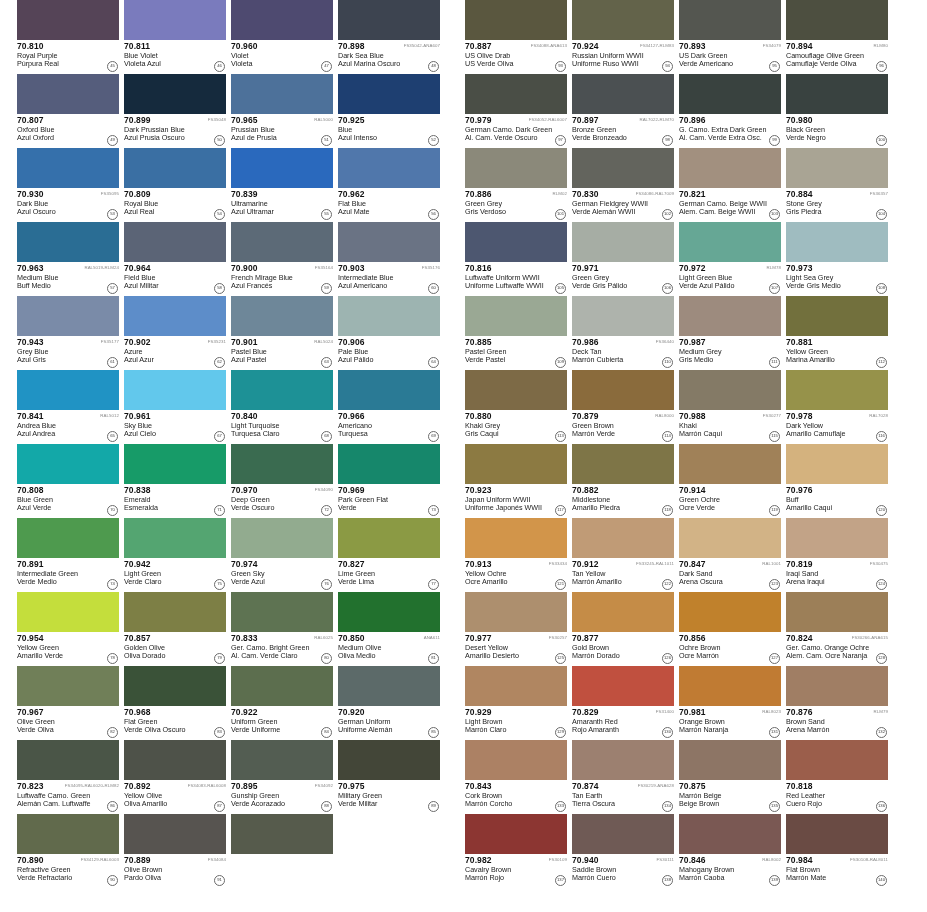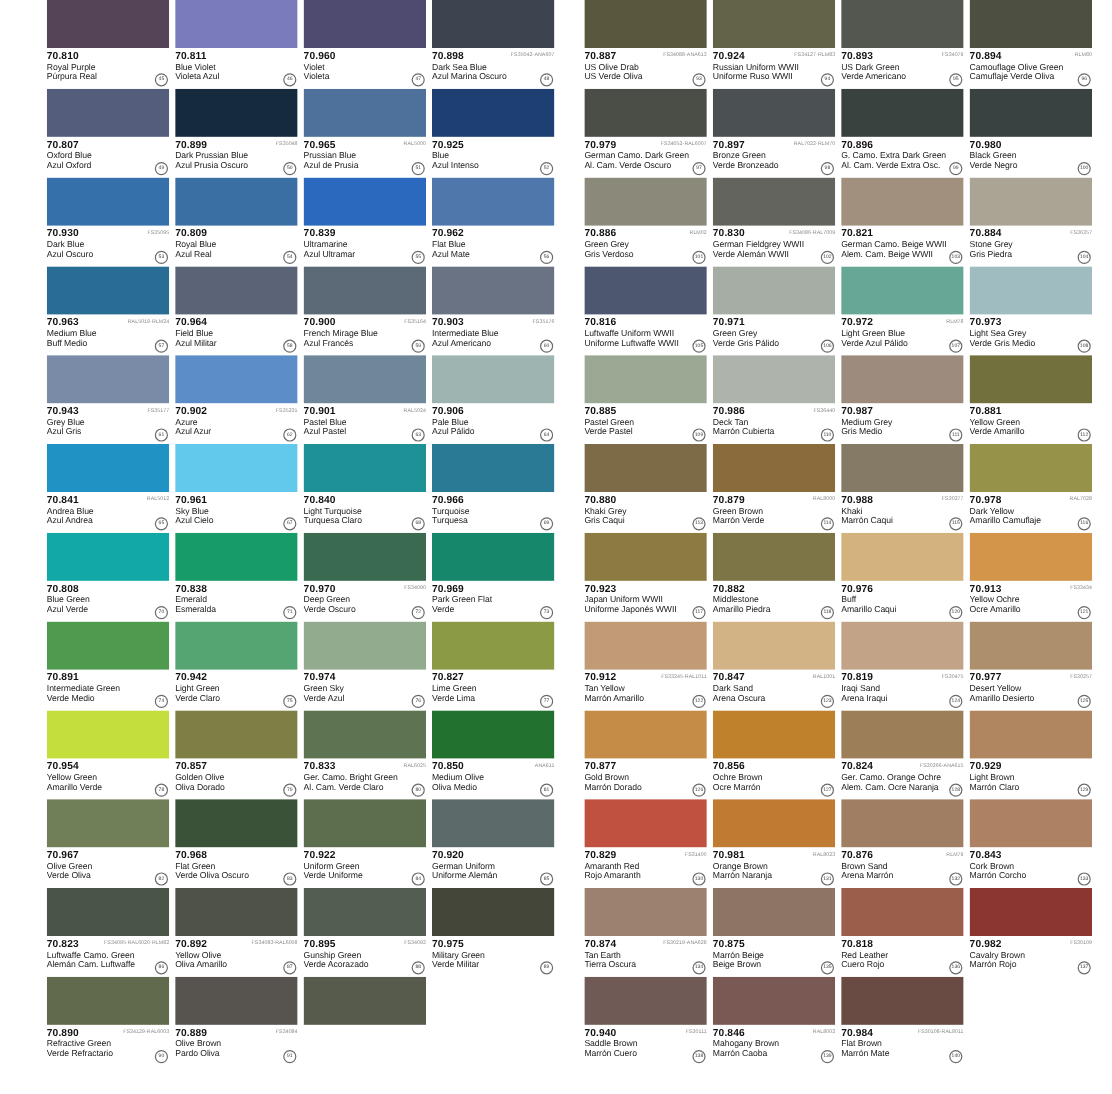--- a/index.html
+++ b/index.html
@@ -2,21 +2,21 @@
 <html><head>
 <meta charset="utf-8">
 <style>
   html,body{margin:0;padding:0;background:#ffffff;}
   body{
     width:927px;height:912px;overflow:hidden;
     font-family:"Liberation Sans","DejaVu Sans",sans-serif;
     -webkit-font-smoothing:antialiased;
   }
   #sheet{position:relative;width:927px;height:912px;background:#fff;}
-  .half{position:absolute;top:0;height:811px;margin-left:22px;}
+  .half{position:absolute;top:0;height:811px;}
   #half-left{left:17px;width:423px;}
   #half-right{left:465px;width:423px;}
   .grid{display:grid;grid-template-columns:repeat(4,102px);column-gap:5px;row-gap:0px;}
   .cell{width:102px;height:74px;position:relative;overflow:hidden;}
   .swatch{width:102px;height:40px;display:block;}
   .info{position:relative;height:34px;padding-top:1px;box-sizing:border-box;}
   .code{
     font-size:8.5px;font-weight:bold;color:#111;
     letter-spacing:0.1px;line-height:10px;margin:0;
   }
@@ -321,21 +321,21 @@
             </div>
             <div class="badge">68</div>
           </div>
         </div>
         <div class="cell">
           <div class="swatch" style="background: rgb(42, 122, 149);"></div>
           <div class="info">
             <div class="code">70.966</div>
             <div class="ref"></div>
             <div class="nameblock">
-              <div class="en">Turquoise</div>
+              <div class="en">Americano</div>
               <div class="es">Turquesa</div>
             </div>
             <div class="badge">69</div>
           </div>
         </div>
         <div class="cell">
           <div class="swatch" style="background: rgb(19, 168, 168);"></div>
           <div class="info">
             <div class="code">70.808</div>
             <div class="ref"></div>
@@ -833,21 +833,21 @@
             <div class="badge">111</div>
           </div>
         </div>
         <div class="cell">
           <div class="swatch" style="background: rgb(114, 112, 61);"></div>
           <div class="info">
             <div class="code">70.881</div>
             <div class="ref"></div>
             <div class="nameblock">
               <div class="en">Yellow Green</div>
-              <div class="es">Verde Amarillo</div>
+              <div class="es">Marina Amarillo</div>
             </div>
             <div class="badge">112</div>
           </div>
         </div>
         <div class="cell">
           <div class="swatch" style="background: rgb(125, 106, 70);"></div>
           <div class="info">
             <div class="code">70.880</div>
             <div class="ref"></div>
             <div class="nameblock">
@@ -908,20 +908,32 @@
         <div class="cell">
           <div class="swatch" style="background: rgb(126, 117, 71);"></div>
           <div class="info">
             <div class="code">70.882</div>
             <div class="ref"></div>
             <div class="nameblock">
               <div class="en">Middlestone</div>
               <div class="es">Amarillo Piedra</div>
             </div>
             <div class="badge">118</div>
+          </div>
+        </div>
+        <div class="cell">
+          <div class="swatch" style="background: rgb(160, 129, 88);"></div>
+          <div class="info">
+            <div class="code">70.914</div>
+            <div class="ref"></div>
+            <div class="nameblock">
+              <div class="en">Green Ochre</div>
+              <div class="es">Ocre Verde</div>
+            </div>
+            <div class="badge">119</div>
           </div>
         </div>
         <div class="cell">
           <div class="swatch" style="background: rgb(212, 178, 126);"></div>
           <div class="info">
             <div class="code">70.976</div>
             <div class="ref"></div>
             <div class="nameblock">
               <div class="en">Buff</div>
               <div class="es">Amarillo Caqui</div>

